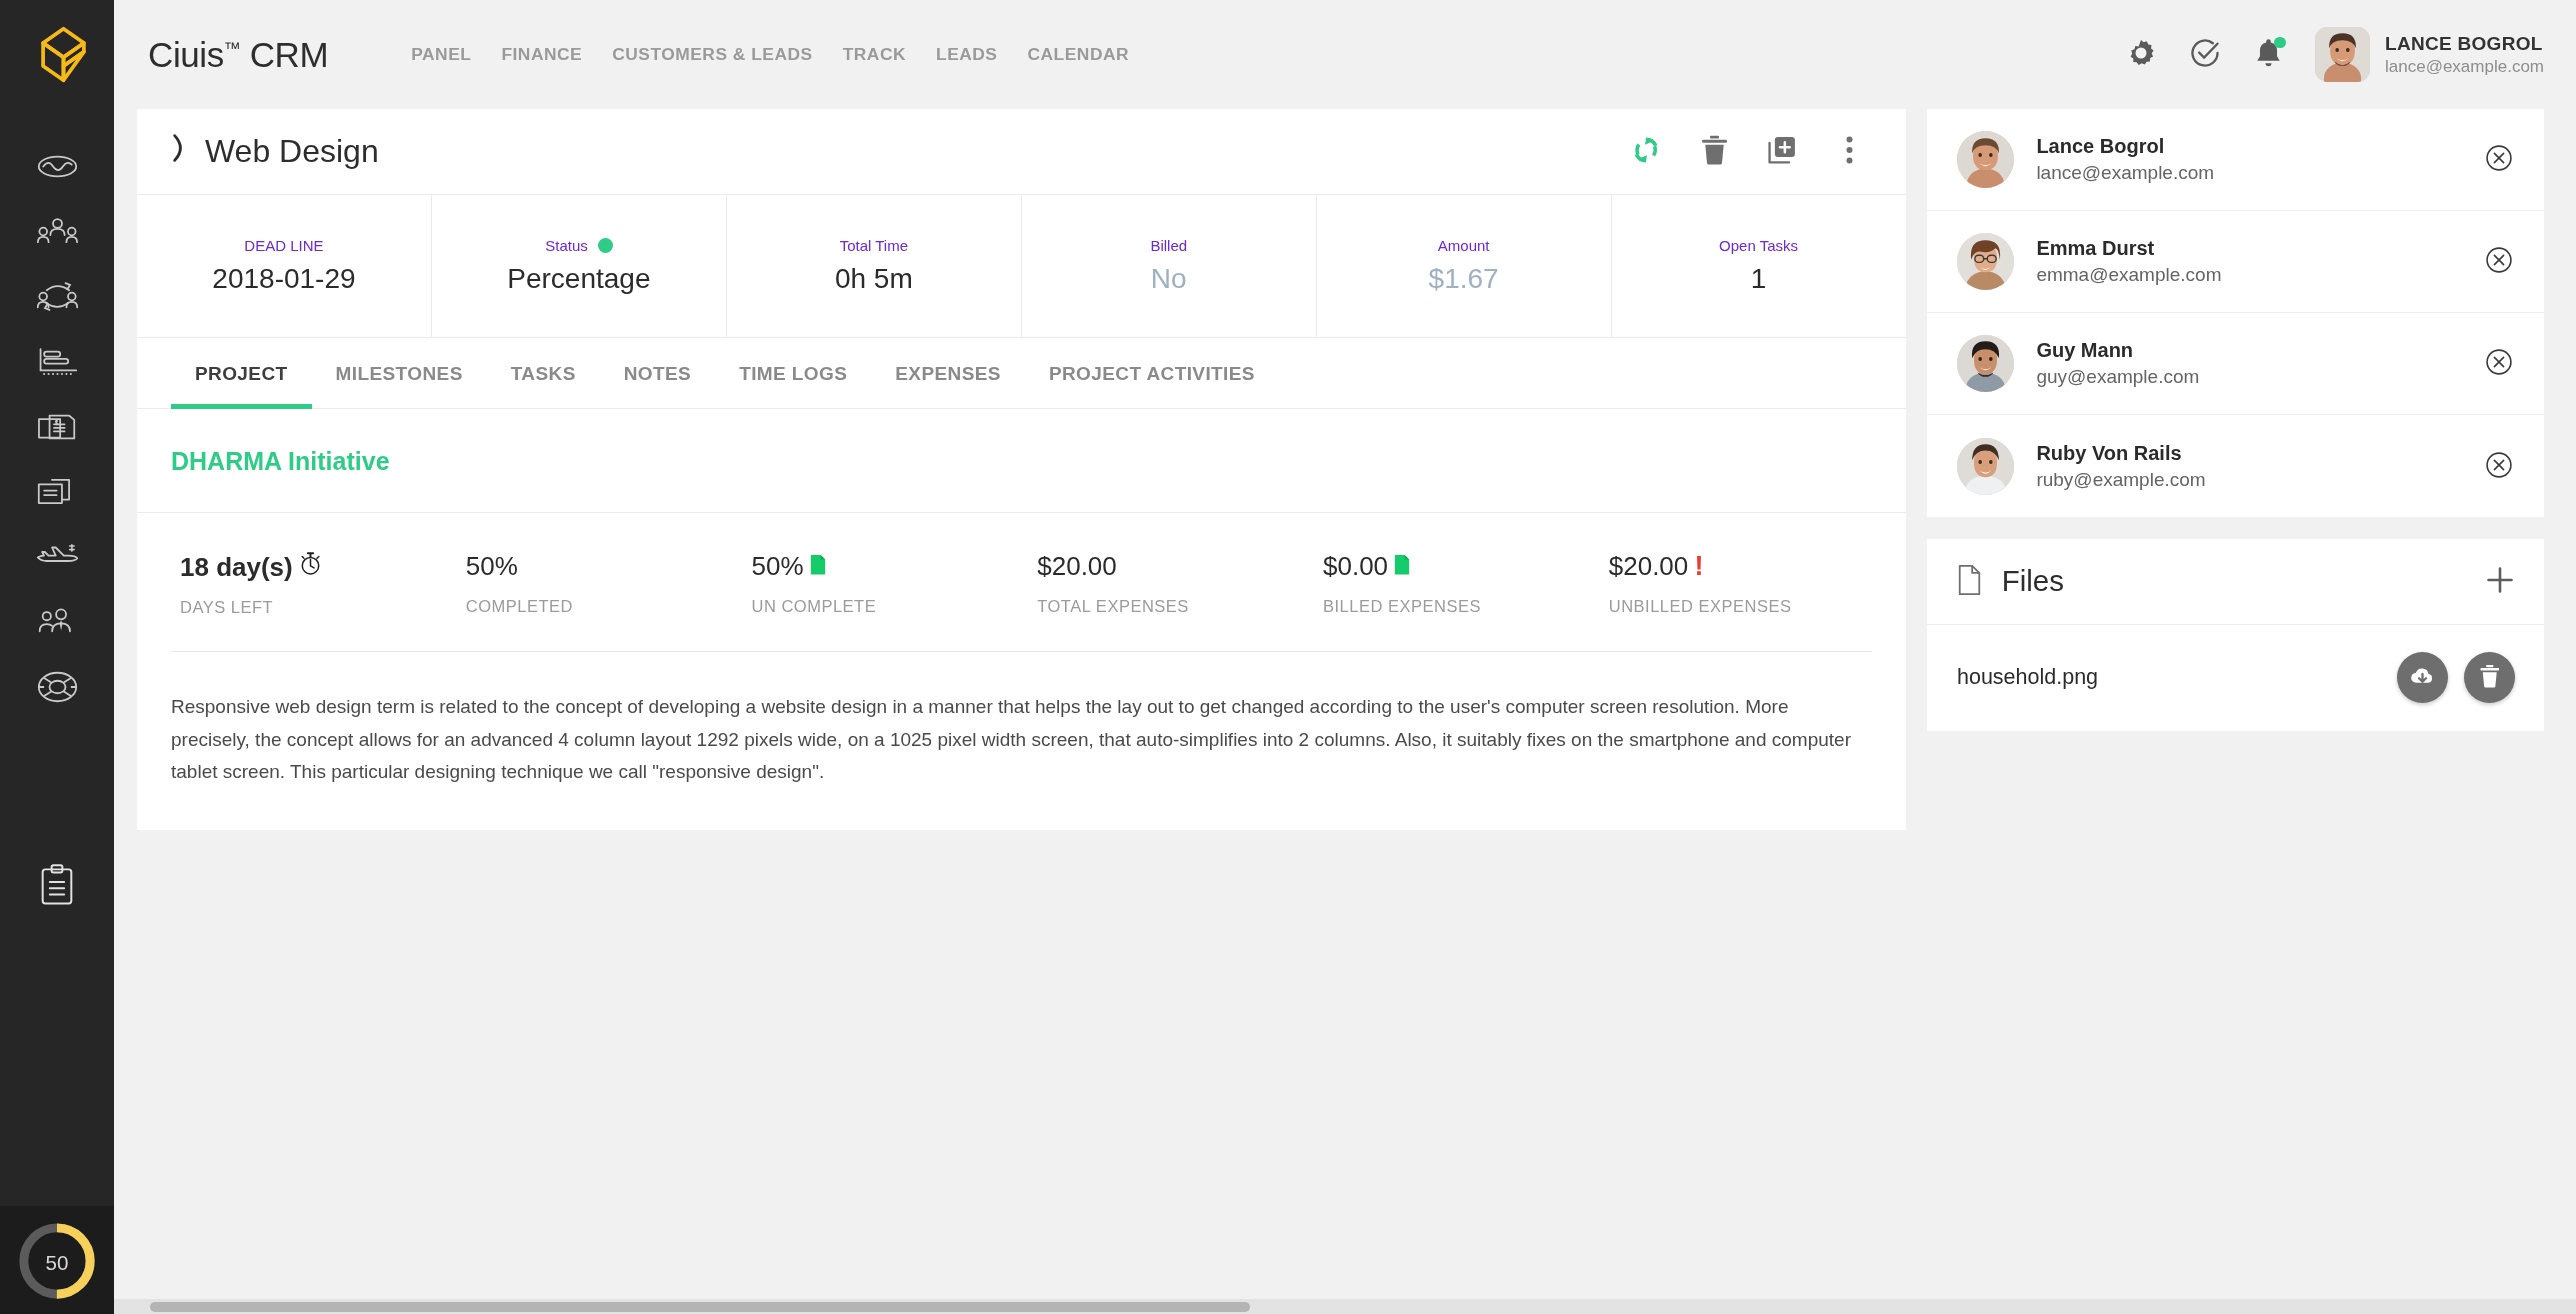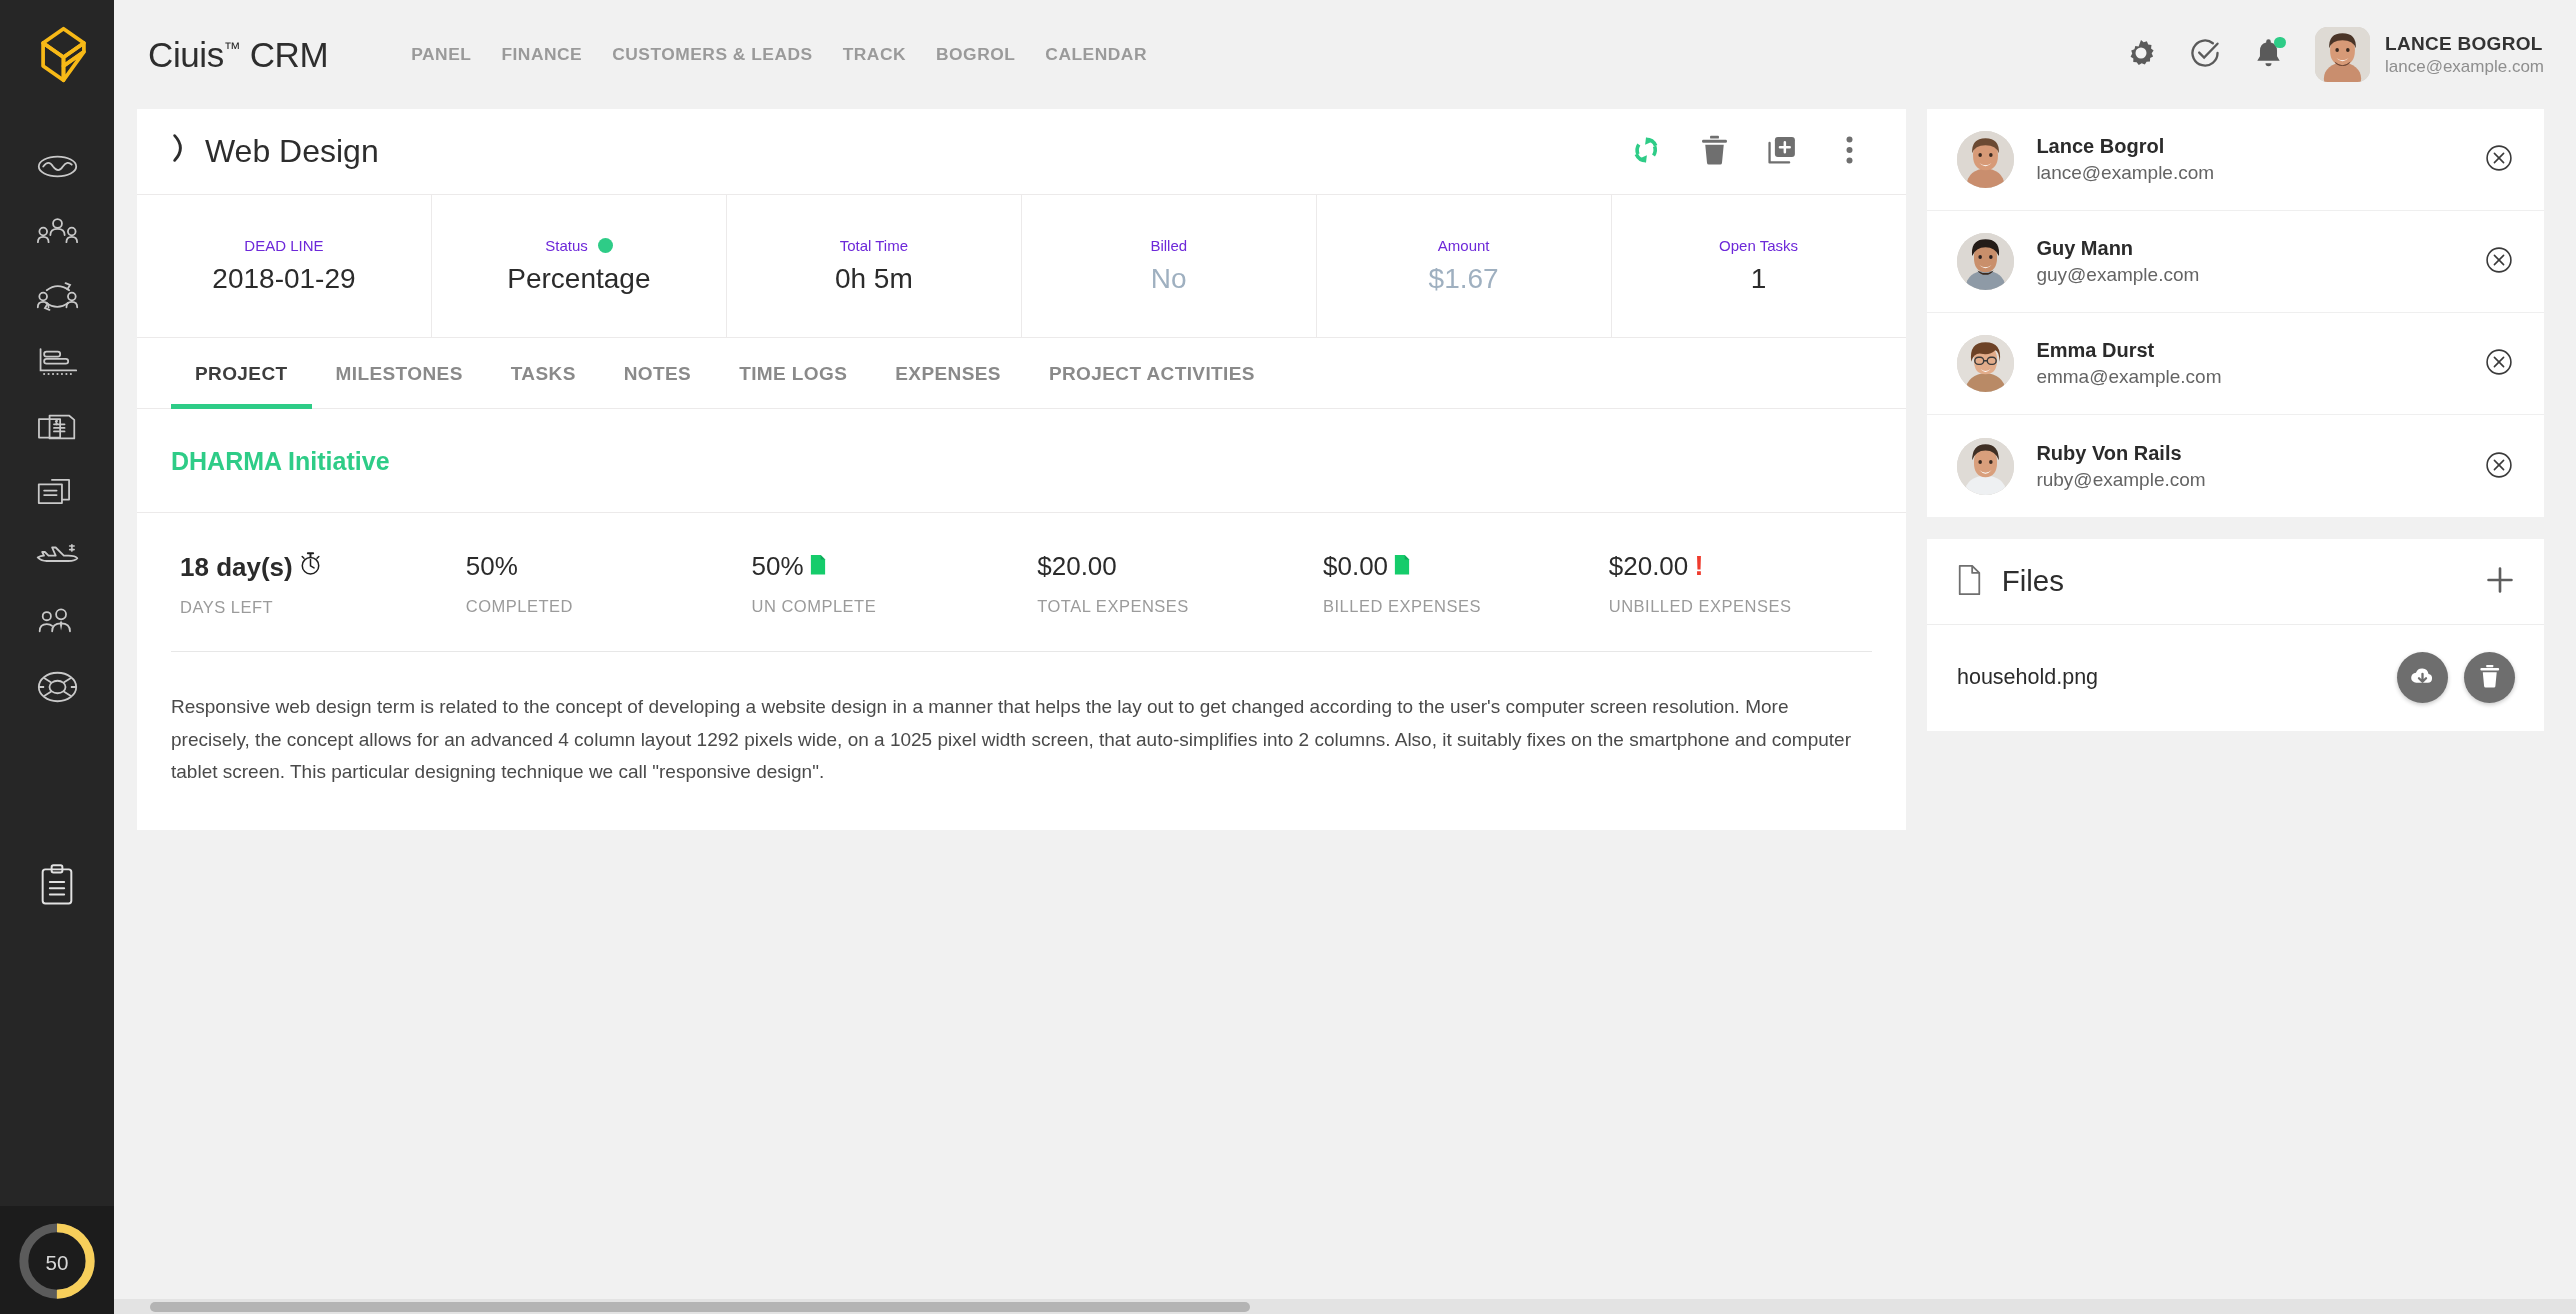--- a/index.html
+++ b/index.html
@@ -319,21 +319,21 @@
   <div class="main">
 
     <div class="topbar">
       <div class="brand"><span>Ciuis</span><sup>™</sup> <span>CRM</span></div>
 
       <nav class="topnav">
         <a>PANEL</a>
         <a>FINANCE</a>
         <a>CUSTOMERS &amp; LEADS</a>
         <a>TRACK</a>
-        <a>BOGROL</a>
+        <a>LEADS</a>
         <a>CALENDAR</a>
       </nav>
 
       <div class="top-right">
         <div class="top-ico">
           <span>
             <svg width="32" height="32" viewBox="0 0 36 36" fill="#5a5a5a">
               <path d="M18 3.4 l3 2.6 3.6-1.1 1.5 3.5 3.7 0.7 -0.5 3.8 2.9 2.4 -2.2 3.1 1.6 3.4 -3.3 1.9 -0.2 3.8 -3.8 0.3 -2 3.2 -3.5-1.5 -3.3 1.9 -2.4-3 -3.8-0.3 0.1-3.8 -3.1-2.2 1.8-3.4 -1.1-3.6 3.6-1.3 1-3.7 3.7 0.6z"></path>
               <circle cx="18" cy="18" r="6.2" fill="#f1f1f1"></circle>
             </svg>
@@ -574,60 +574,60 @@
                   <circle cx="17" cy="17" r="13.5"></circle>
                     <path d="M11.8 11.8 L22.2 22.2 M22.2 11.8 L11.8 22.2" stroke-linecap="round"></path>
                 </svg>
               </span>
             </div>
           </div>
 
           <div class="person">
             <div class="p-av">
               <svg width="57" height="57" viewBox="0 0 64 64">
+                <rect width="64" height="64" fill="#e2ded9"></rect>
+                <ellipse cx="32" cy="61" rx="22" ry="18" fill="#b98a66"></ellipse>
+                <path d="M19 28 q0-15 13-15 q13 0 13 15 q0 16-13 16 q-13 0-13-16z" fill="#e2ac8a"></path>
+                <path d="M16 30 q-3-22 16-22 q19 0 16 22 q-1-12 -5-13 q-6 6-16 4 q-8 -1 -11 9z" fill="#6d4226"></path>
+                <rect x="20" y="25" width="10" height="8" rx="4" fill="none" stroke="#3a3a3a" stroke-width="1.6"></rect>
+                <rect x="34" y="25" width="10" height="8" rx="4" fill="none" stroke="#3a3a3a" stroke-width="1.6"></rect>
+                <path d="M30 29 h4" stroke="#3a3a3a" stroke-width="1.6"></path>
+                <path d="M26 38 q6 5 12 0 q-6 7 -12 0z" fill="#fff"></path>
+              </svg>
+            </div>
+            <div>
+              <div class="p-name">Emma Durst</div>
+              <div class="p-mail">emma@example.com</div>
+            </div>
+            <div class="p-rm">
+              <span>
+                <svg width="30" height="30" viewBox="0 0 34 34" fill="none" stroke="#3a3a3a" stroke-width="1.8">
+                  <circle cx="17" cy="17" r="13.5"></circle>
+                    <path d="M11.8 11.8 L22.2 22.2 M22.2 11.8 L11.8 22.2" stroke-linecap="round"></path>
+                </svg>
+              </span>
+            </div>
+          </div>
+
+          <div class="person">
+            <div class="p-av">
+              <svg width="57" height="57" viewBox="0 0 64 64">
                 <rect width="64" height="64" fill="#dcd8d3"></rect>
                 <ellipse cx="32" cy="60" rx="22" ry="18" fill="#8e9aa6"></ellipse>
                 <path d="M19 27 q0-15 13-15 q13 0 13 15 q0 17-13 17 q-13 0-13-17z" fill="#c98f6b"></path>
                 <path d="M17 26 q-2-19 15-19 q17 0 15 19 q-4-10 -15-10 q-11 0-15 10z" fill="#241c18"></path>
                 <ellipse cx="26" cy="27" rx="2" ry="2.2" fill="#2a2020"></ellipse>
                 <ellipse cx="38" cy="27" rx="2" ry="2.2" fill="#2a2020"></ellipse>
                 <path d="M25 36 q7 5 14 0 q-7 7 -14 0z" fill="#fff"></path>
                 <path d="M23 42 q9 6 18 0 q-3 5 -9 5 q-6 0-9-5z" fill="#3a2a20"></path>
               </svg>
             </div>
             <div>
               <div class="p-name">Guy Mann</div>
               <div class="p-mail">guy@example.com</div>
-            </div>
-            <div class="p-rm">
-              <span>
-                <svg width="30" height="30" viewBox="0 0 34 34" fill="none" stroke="#3a3a3a" stroke-width="1.8">
-                  <circle cx="17" cy="17" r="13.5"></circle>
-                    <path d="M11.8 11.8 L22.2 22.2 M22.2 11.8 L11.8 22.2" stroke-linecap="round"></path>
-                </svg>
-              </span>
-            </div>
-          </div>
-
-          <div class="person">
-            <div class="p-av">
-              <svg width="57" height="57" viewBox="0 0 64 64">
-                <rect width="64" height="64" fill="#e2ded9"></rect>
-                <ellipse cx="32" cy="61" rx="22" ry="18" fill="#b98a66"></ellipse>
-                <path d="M19 28 q0-15 13-15 q13 0 13 15 q0 16-13 16 q-13 0-13-16z" fill="#e2ac8a"></path>
-                <path d="M16 30 q-3-22 16-22 q19 0 16 22 q-1-12 -5-13 q-6 6-16 4 q-8 -1 -11 9z" fill="#6d4226"></path>
-                <rect x="20" y="25" width="10" height="8" rx="4" fill="none" stroke="#3a3a3a" stroke-width="1.6"></rect>
-                <rect x="34" y="25" width="10" height="8" rx="4" fill="none" stroke="#3a3a3a" stroke-width="1.6"></rect>
-                <path d="M30 29 h4" stroke="#3a3a3a" stroke-width="1.6"></path>
-                <path d="M26 38 q6 5 12 0 q-6 7 -12 0z" fill="#fff"></path>
-              </svg>
-            </div>
-            <div>
-              <div class="p-name">Emma Durst</div>
-              <div class="p-mail">emma@example.com</div>
             </div>
             <div class="p-rm">
               <span>
                 <svg width="30" height="30" viewBox="0 0 34 34" fill="none" stroke="#3a3a3a" stroke-width="1.8">
                   <circle cx="17" cy="17" r="13.5"></circle>
                     <path d="M11.8 11.8 L22.2 22.2 M22.2 11.8 L11.8 22.2" stroke-linecap="round"></path>
                 </svg>
               </span>
             </div>
           </div>

